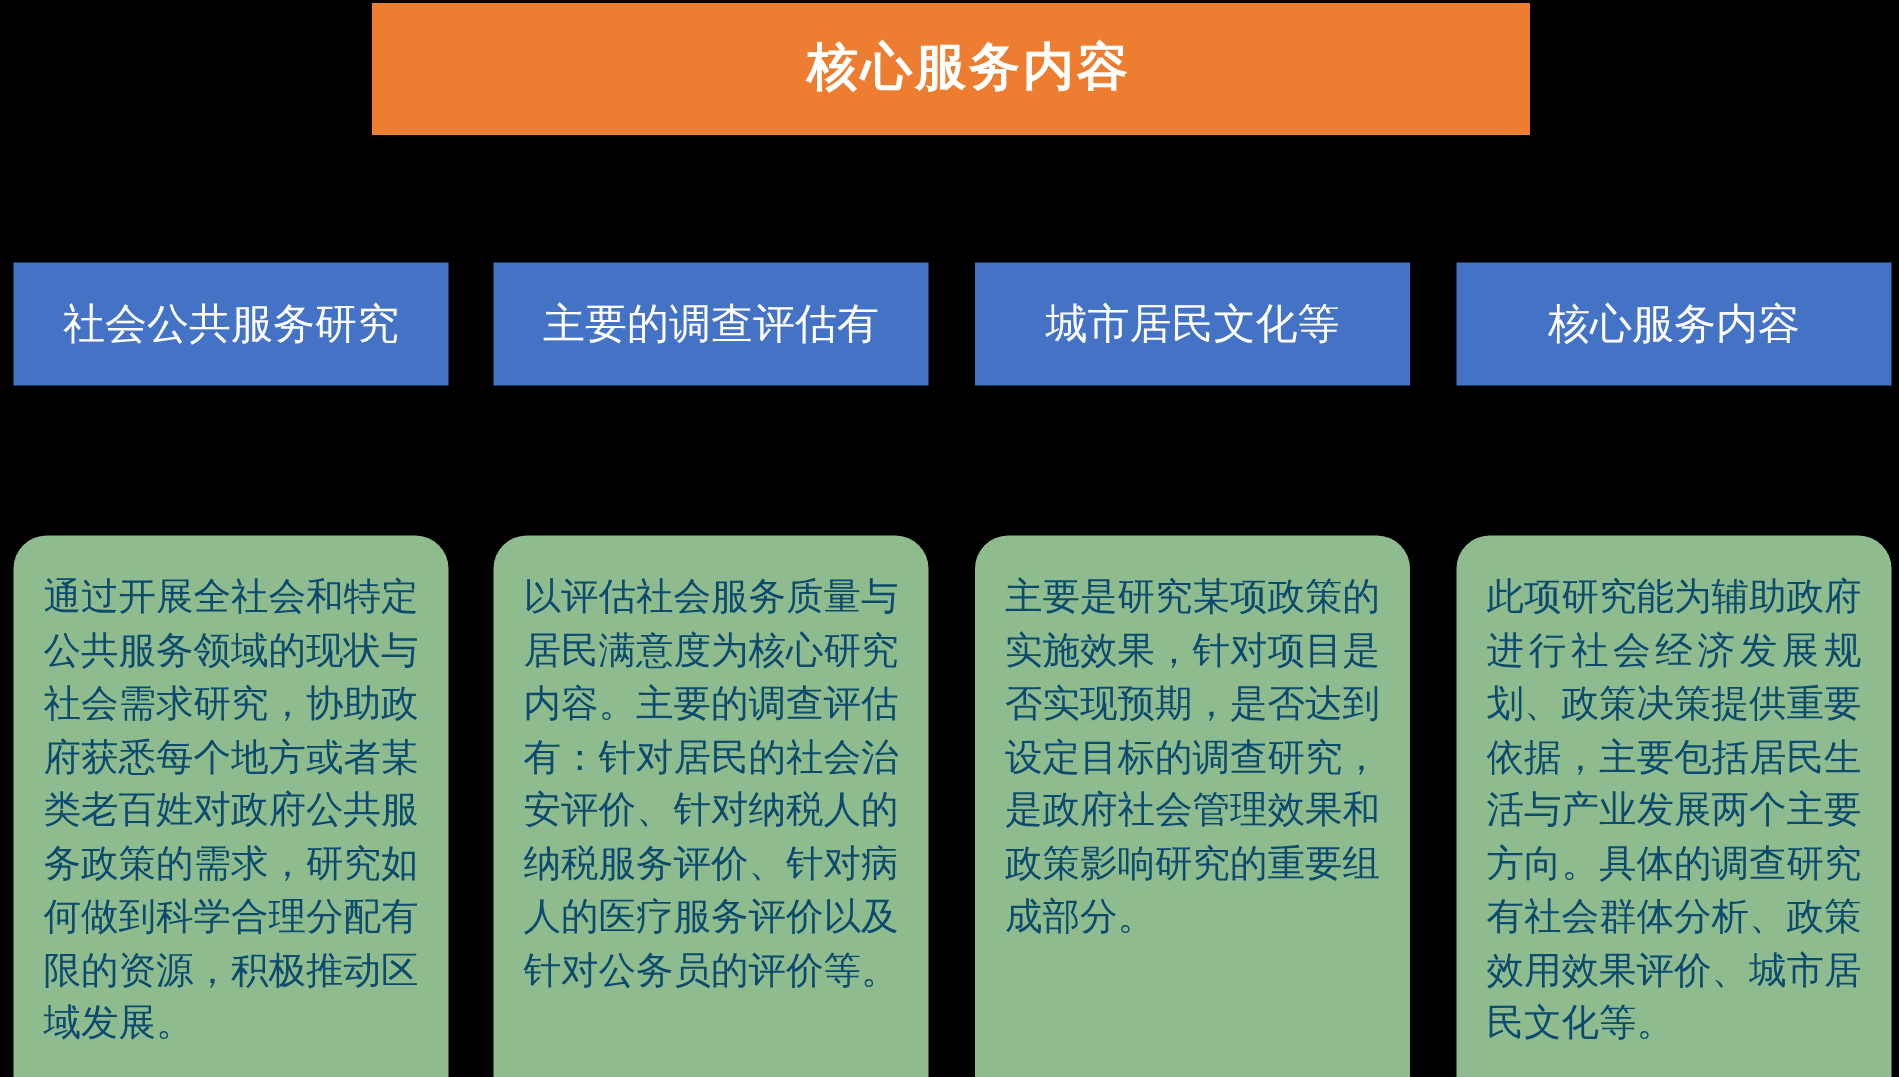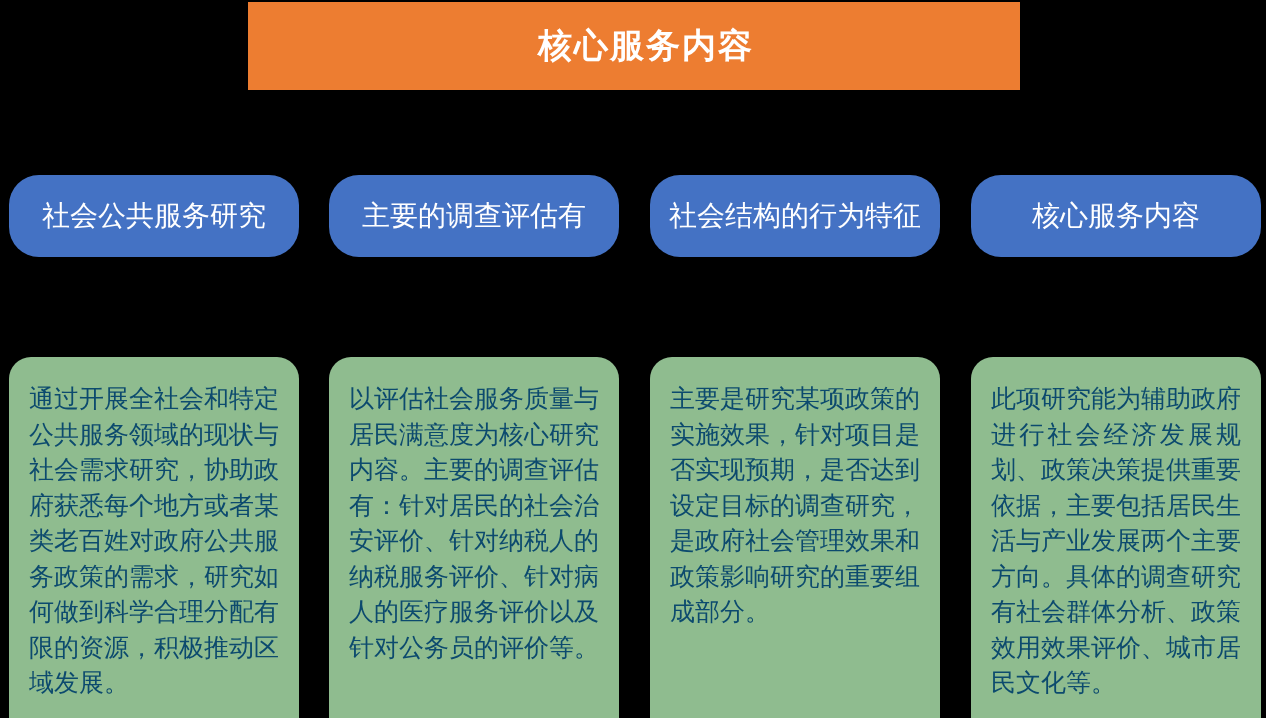--- a/index.html
+++ b/index.html
@@ -48,21 +48,20 @@
   .col-2 { left: 650px; }
   .col-3 { left: 971px; }
 
   .col-header {
     height: 82px;
     background: #4472C4;
     display: flex;
     align-items: center;
     justify-content: center;
     text-align: center;
-    border-radius: 30px;
   }
   .col-header .header-text {
     color: #FFFFFF;
     font-size: 28px;
     line-height: 1.15;
   }
   .col-body {
     margin-top: 100px;
     min-height: 430px;
     background: #8FBC8F;
@@ -107,21 +106,21 @@
     <div class="col-header">
       <span class="header-text">主要的调查评估有</span>
     </div>
     <div class="col-body">
       <span class="body-text">以评估社会服务质量与居民满意度为核心研究内容。主要的调查评估有：针对居民的社会治安评价、针对纳税人的纳税服务评价、针对病人的医疗服务评价以及针对公务员的评价等。</span>
     </div>
   </div>
 
   <div class="column col-2">
     <div class="col-header">
-      <span class="header-text">社会结构的行为特征</span>
+      <span class="header-text">城市居民文化等</span>
     </div>
     <div class="col-body">
       <span class="body-text">主要是研究某项政策的实施效果，针对项目是否实现预期，是否达到设定目标的调查研究，是政府社会管理效果和政策影响研究的重要组成部分。</span>
     </div>
   </div>
 
   <div class="column col-3">
     <div class="col-header">
       <span class="header-text">核心服务内容</span>
     </div>

